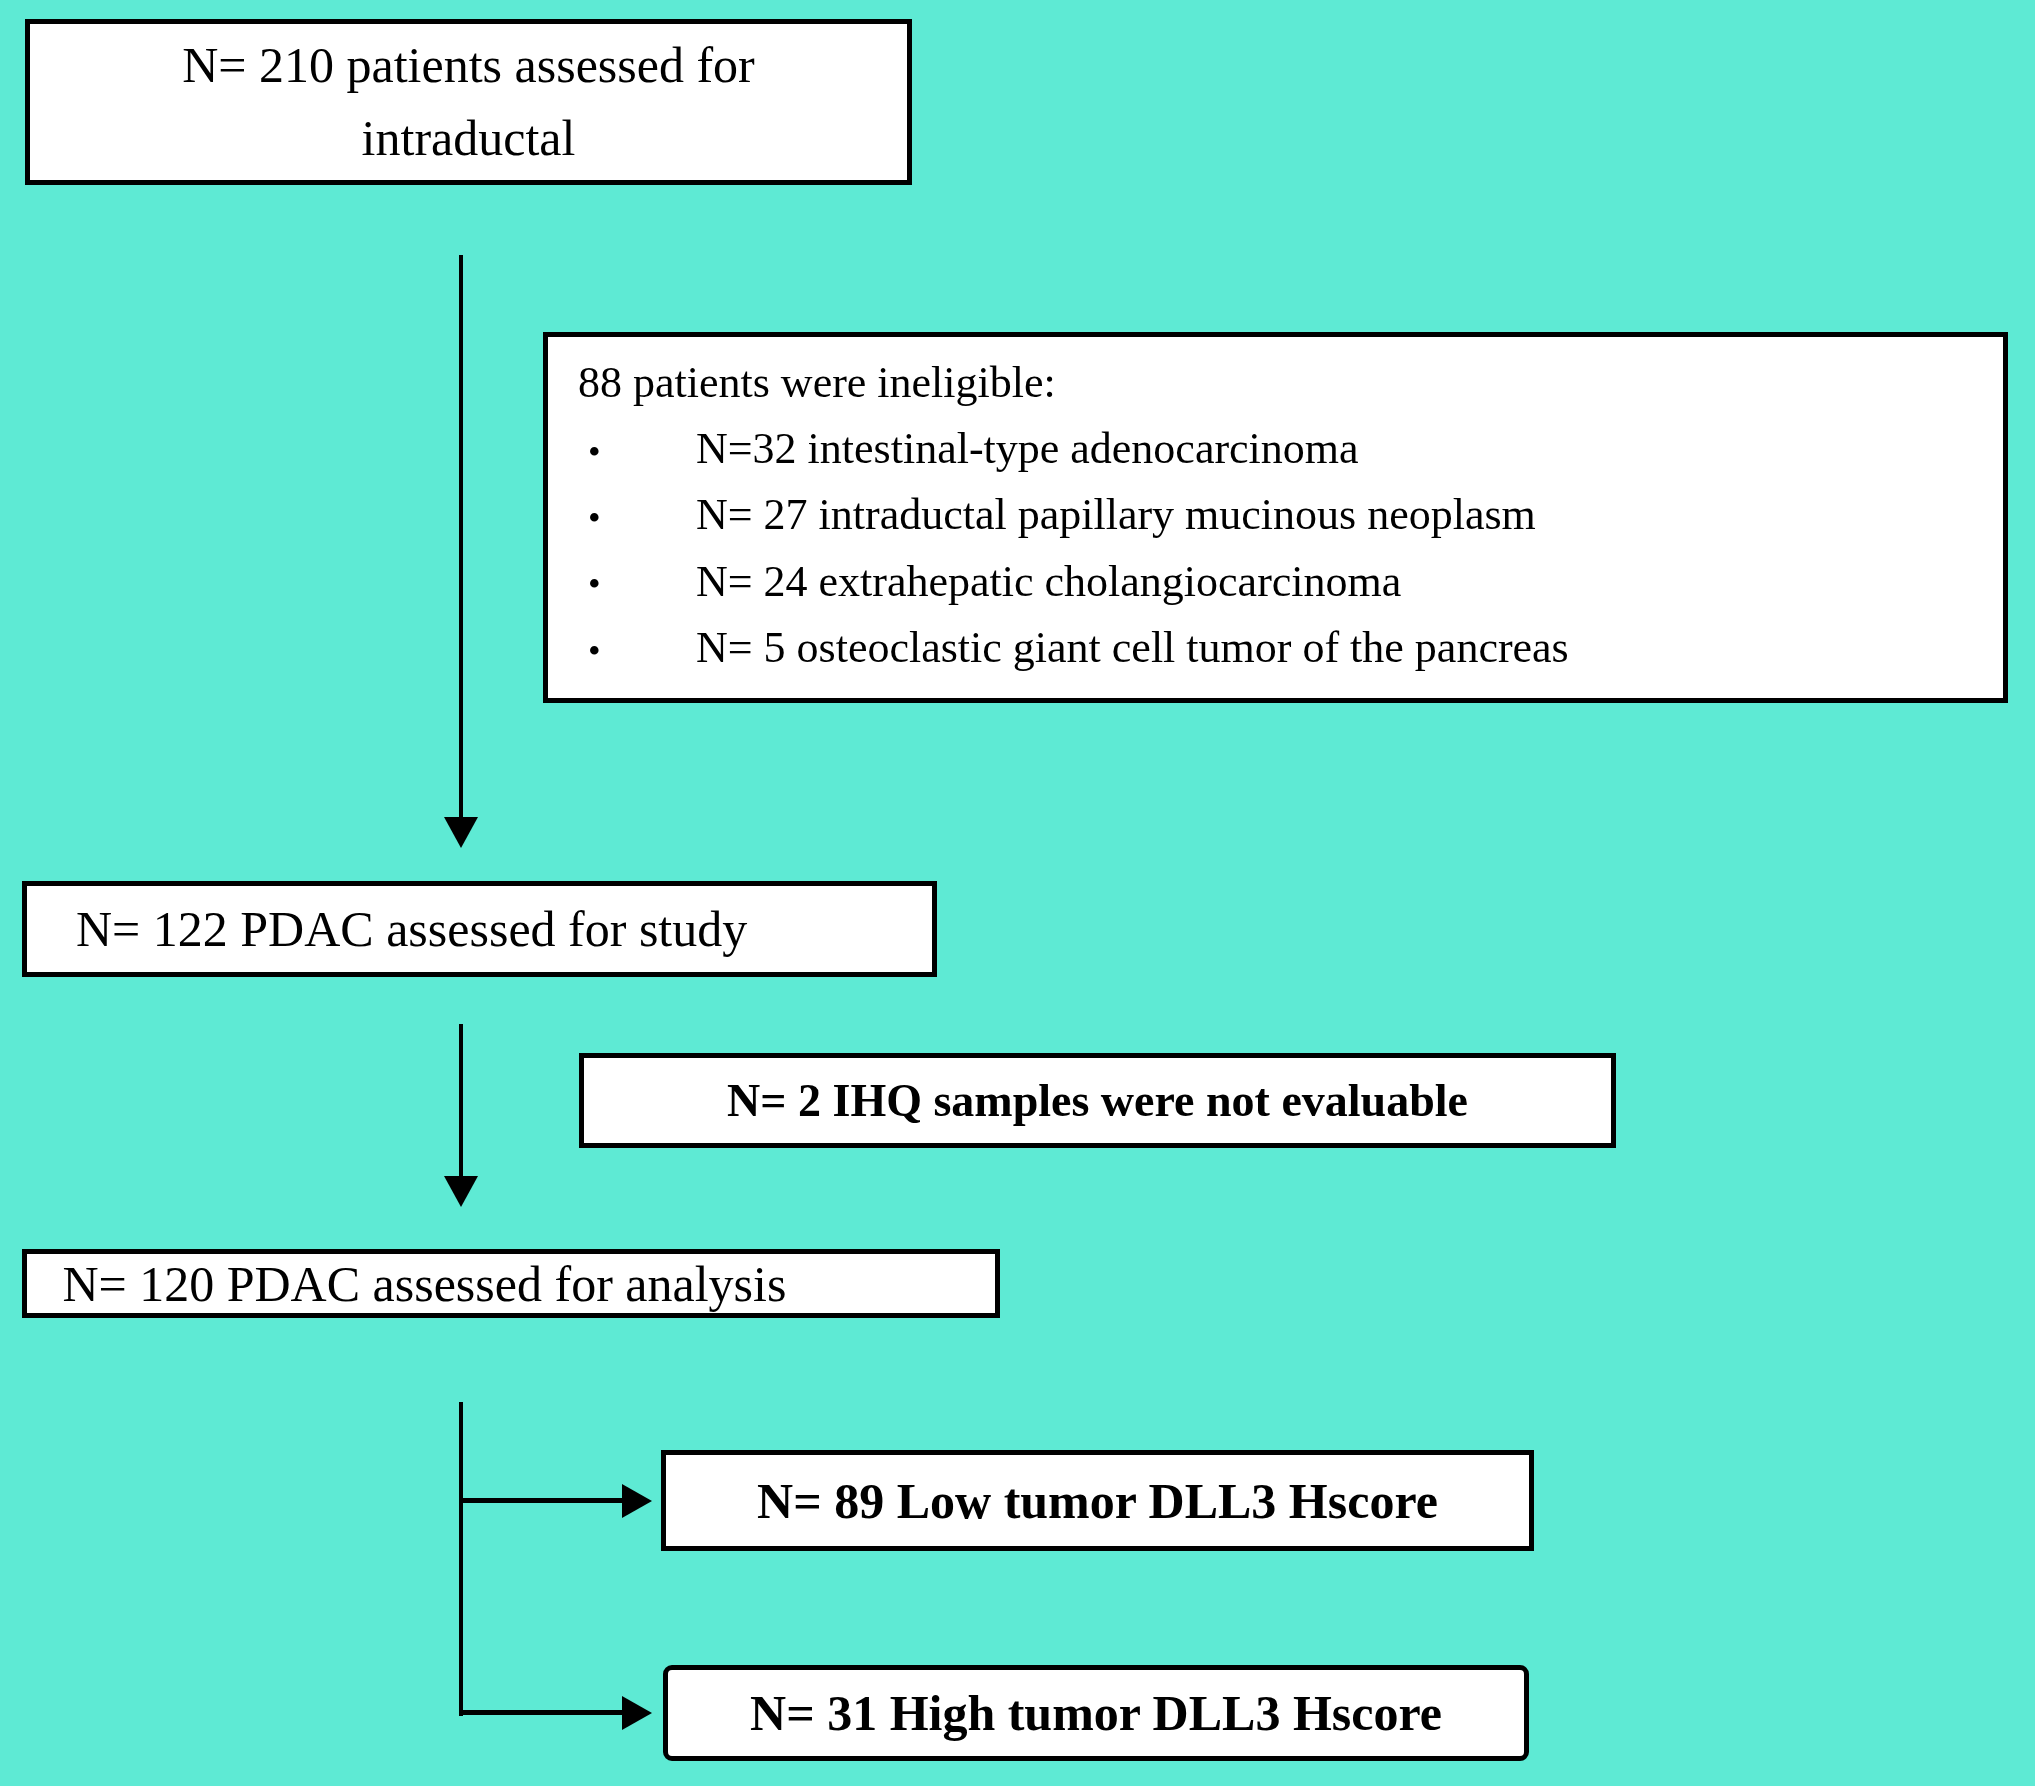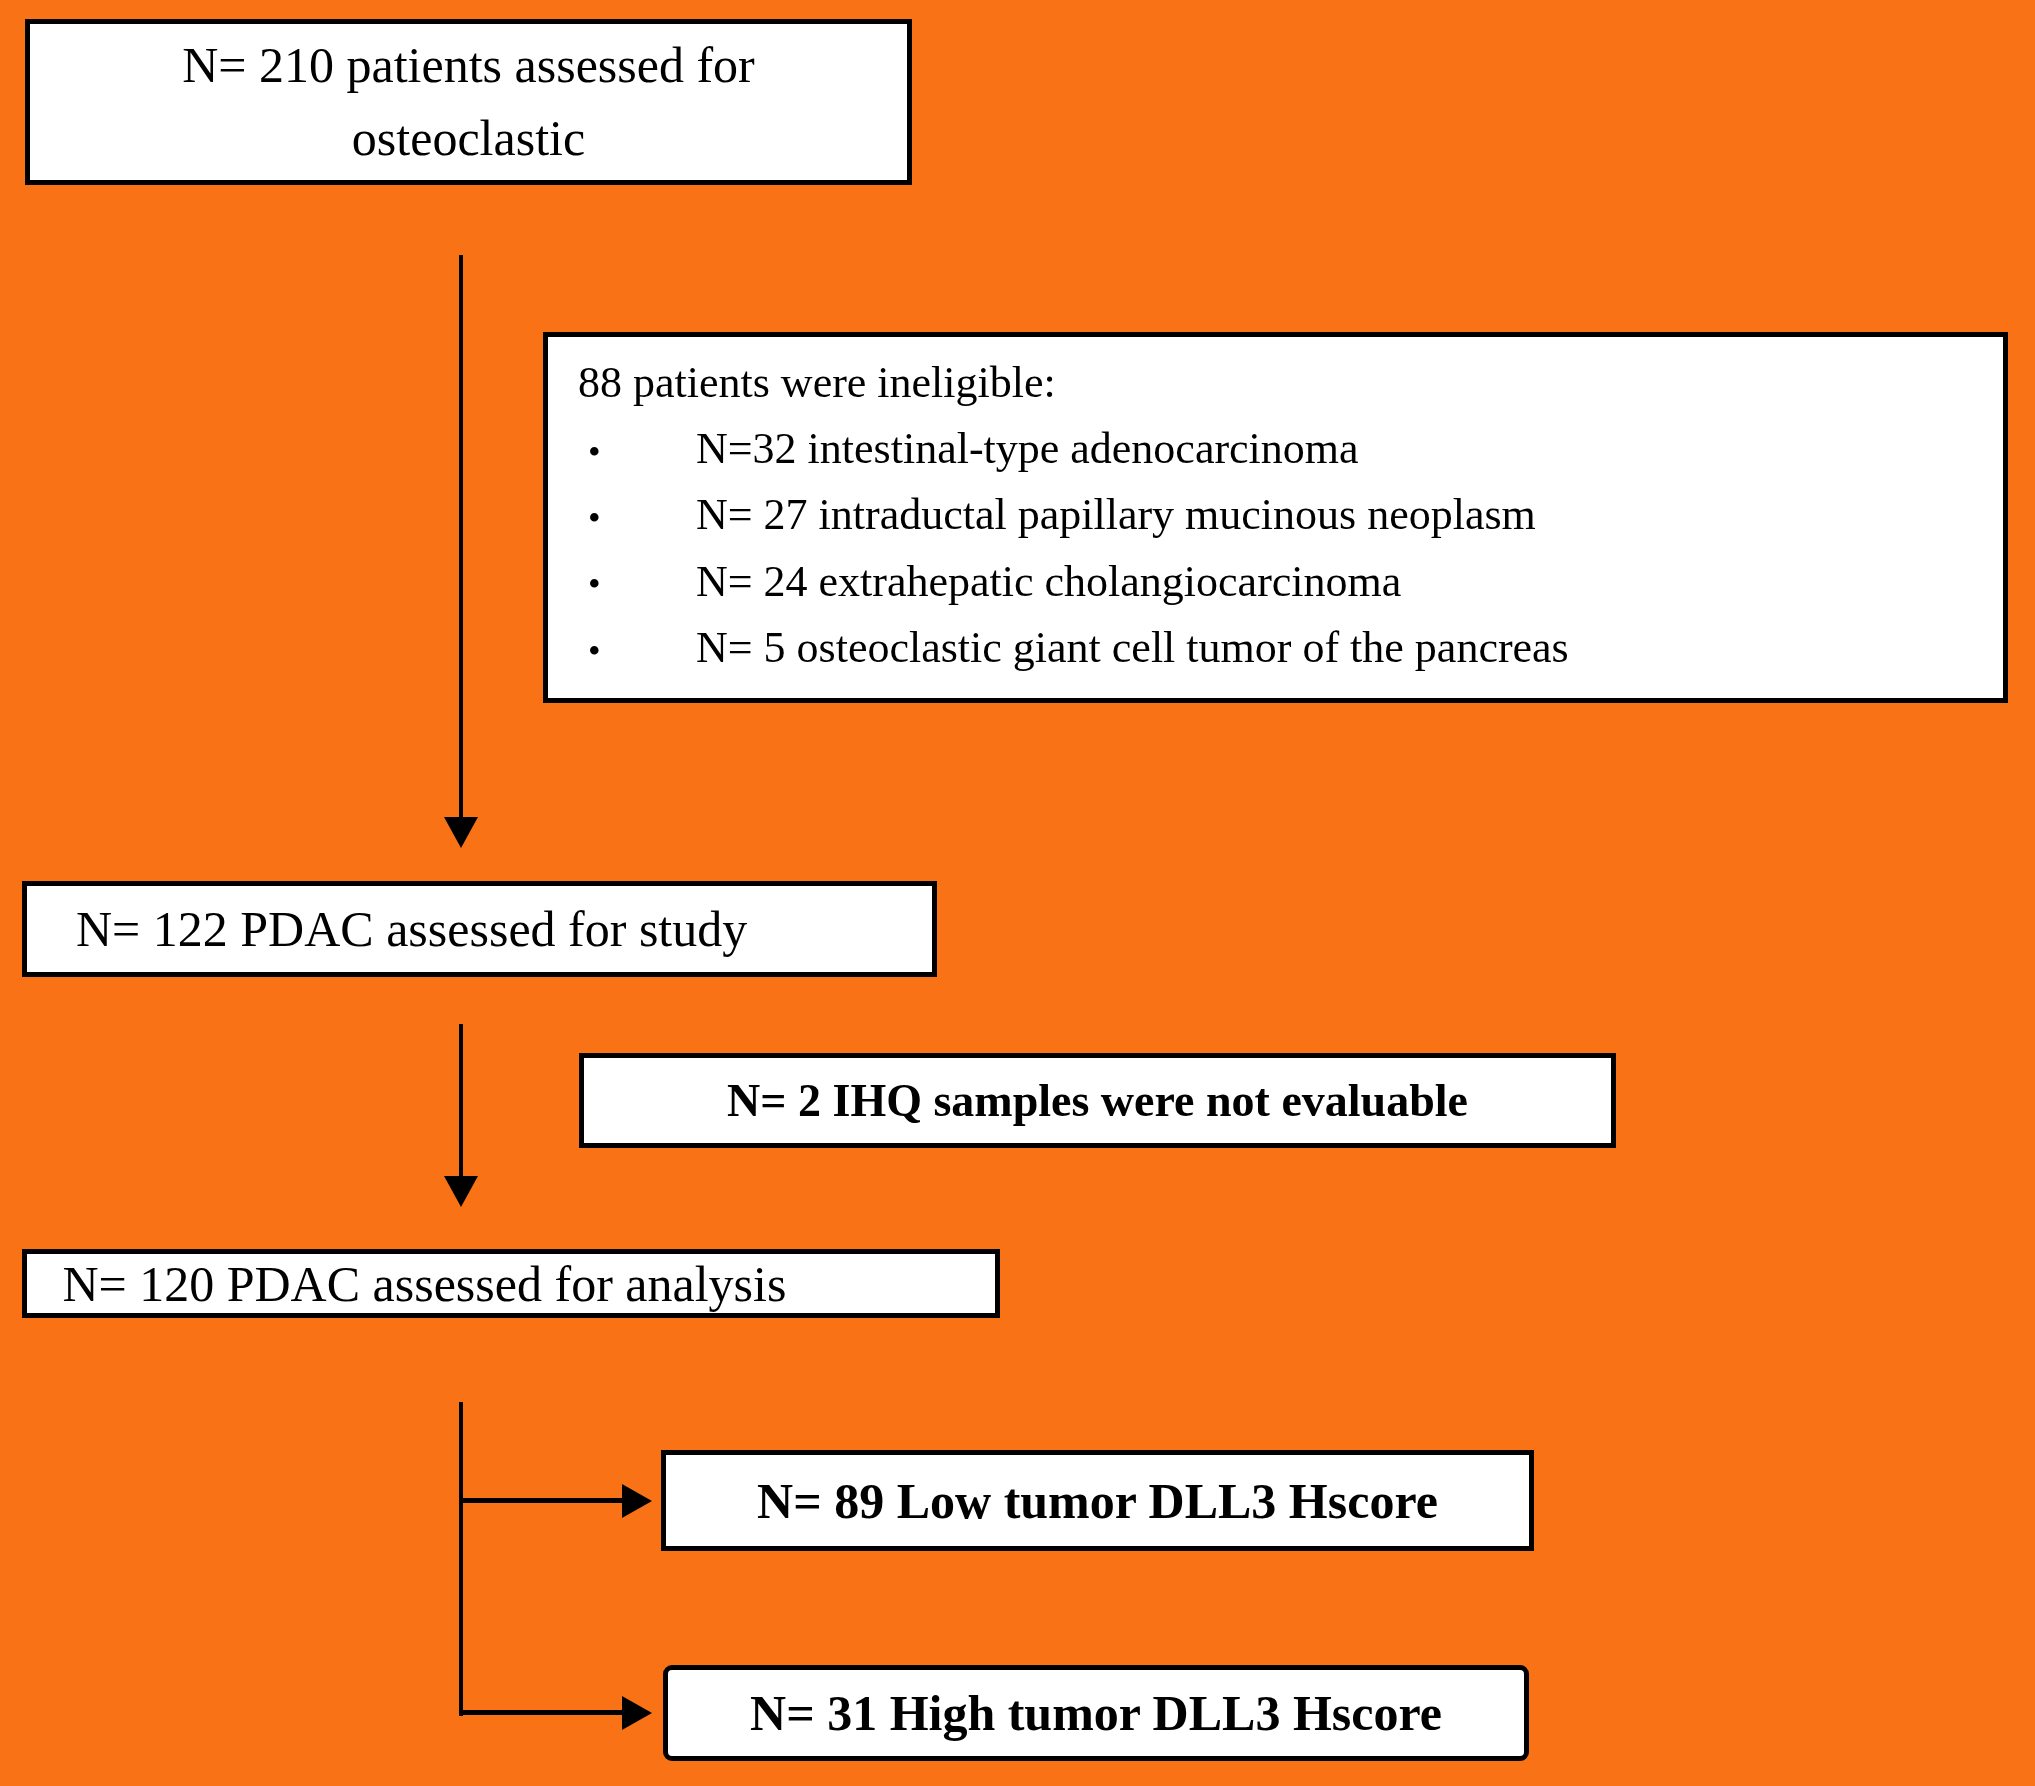--- a/index.html
+++ b/index.html
@@ -8,21 +8,21 @@
     background: #ffffff;
     width: 2035px;
     height: 1786px;
   }
   * { box-sizing: border-box; }
 
   .canvas {
     position: relative;
     width: 2035px;
     height: 1786px;
-    background: #f97316;
+    background: #5eead4;
     font-family: "Liberation Serif", "DejaVu Serif", serif;
     color: #000000;
   }
 
   .flow-box {
     position: absolute;
     background: #ffffff;
     border: 5.6px solid #000000;
   }
 
@@ -129,21 +129,21 @@
   .branch2-line { left: 461px; top: 1710px; width: 163px; }
   .branch2-head { left: 622px; top: 1696px; }
 </style>
 </head>
 <body>
 
 <div class="canvas">
 
   <div class="flow-box box-eligibility">
     <div>N= 210 patients assessed for</div>
-    <div>osteoclastic</div>
+    <div>intraductal</div>
   </div>
 
   <div class="line line-v arrow1-line"></div>
   <div class="arrowhead-down arrow1-head"></div>
 
   <div class="flow-box box-ineligible">
     <div>88 patients were ineligible:</div>
     <ul>
       <li>
         <span class="bullet-marker">•</span>

